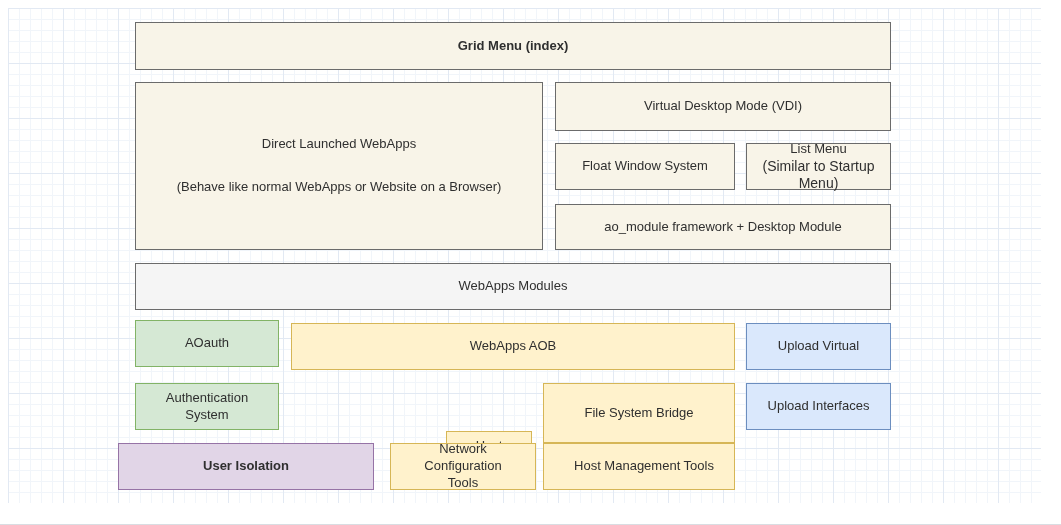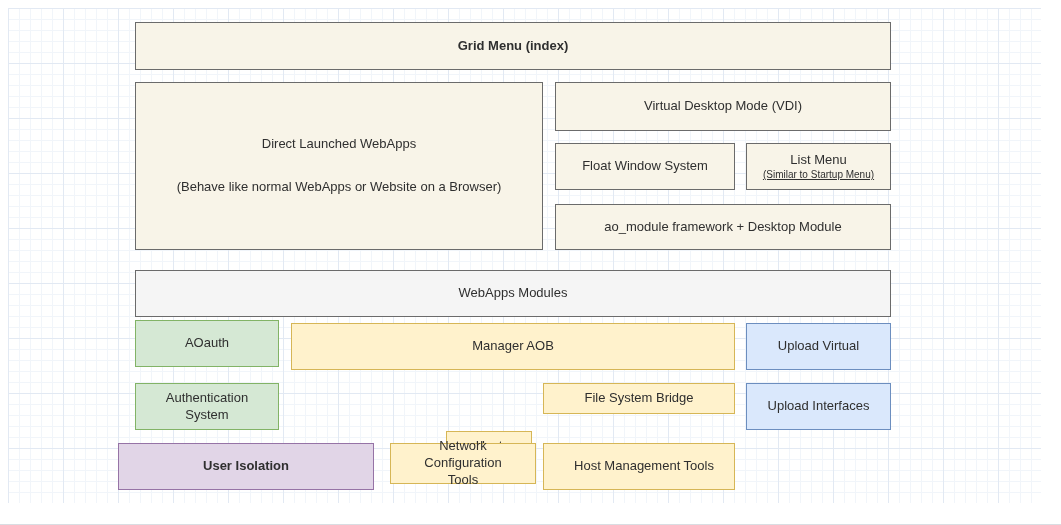--- a/index.html
+++ b/index.html
@@ -40,40 +40,40 @@
     background: #f8f4e8;
     display: flex;
     flex-direction: column;
     align-items: center;
     justify-content: center;
     text-align: center;
     font-size: 13px;
     line-height: 1.3;
     padding: 4px 10px;
   }
-  .box .sub { font-size: 10px; line-height: 1.2; text-decoration: underline; }
+  .box .sub { font-size: 14px; line-height: 1.2; }
 
   
   .b-gridmenu  { left:127px; top:14px;  width:756px; height:48px;font-weight:bold; }
   .b-direct    { left:127px; top:74px;  width:408px; height:168px;gap:26px; }
   .b-vdi       { left:547px; top:74px;  width:336px; height:49px; }
   .b-float     { left:547px; top:135px; width:180px; height:47px; }
   .b-listmenu  { left:738px; top:135px; width:145px; height:47px; }
   .b-aomodule  { left:547px; top:196px; width:336px; height:46px; }
-  .b-modules   { left:127px; top:262px; width:756px; height:47px; }
+  .b-modules   { left:127px; top:255px; width:756px; height:47px; }
   .b-aoauth    { left:127px; top:312px; width:144px; height:47px; }
   .b-systemaob { left:283px; top:315px; width:444px; height:47px; }
   .b-uploadmgr { left:738px; top:315px; width:145px; height:47px; }
   .b-authsys   { left:127px; top:375px; width:144px; height:47px; }
   .b-cluster   { left:283px; top:375px; width:144px; height:47px; }
   .b-hostmon   { left:438px; top:375px; width:86px;  height:47px; padding:4px 6px; }
-  .b-fsbridge  { left:535px; top:375px; width:192px; height:31px; }
+  .b-fsbridge  { left:535px; top:375px; width:192px; height:60px; }
   .b-uploadif  { left:738px; top:375px; width:145px; height:47px; }
   .b-userisol  { left:110px; top:435px; width:256px; height:47px;font-weight:bold; }
-  .b-netconf   { left:382px; top:435px; width:146px; height:41px; padding:4px 25px; }
+  .b-netconf   { left:382px; top:435px; width:146px; height:47px; padding:4px 25px; }
   .b-hostmgmt  { left:535px; top:435px; width:192px; height:47px;padding-left:20px; }
 </style>
 </head>
 <body>
 
 <div class="canvas">
 
   <div class="box b-gridmenu" style="background: rgb(248, 244, 232); border-color: rgb(107, 107, 107);">
     <span>Grid Menu (index)</span>
   </div>
@@ -102,21 +102,21 @@
 
   <div class="box b-modules" style="background: rgb(245, 245, 245); border-color: rgb(107, 107, 107);">
     <span>WebApps Modules</span>
   </div>
 
   <div class="box b-aoauth" style="background: rgb(213, 232, 212); border-color: rgb(130, 179, 102);">
     <span>AOauth</span>
   </div>
 
   <div class="box b-systemaob" style="background: rgb(255, 242, 204); border-color: rgb(214, 182, 86);">
-    <span>Manager AOB</span>
+    <span>WebApps AOB</span>
   </div>
 
   <div class="box b-uploadmgr" style="background: rgb(218, 232, 252); border-color: rgb(108, 142, 191);">
     <span>Upload Virtual</span>
   </div>
 
   <div class="box b-authsys" style="background: rgb(213, 232, 212); border-color: rgb(130, 179, 102);">
     <span>Authentication System</span>
   </div>
 

